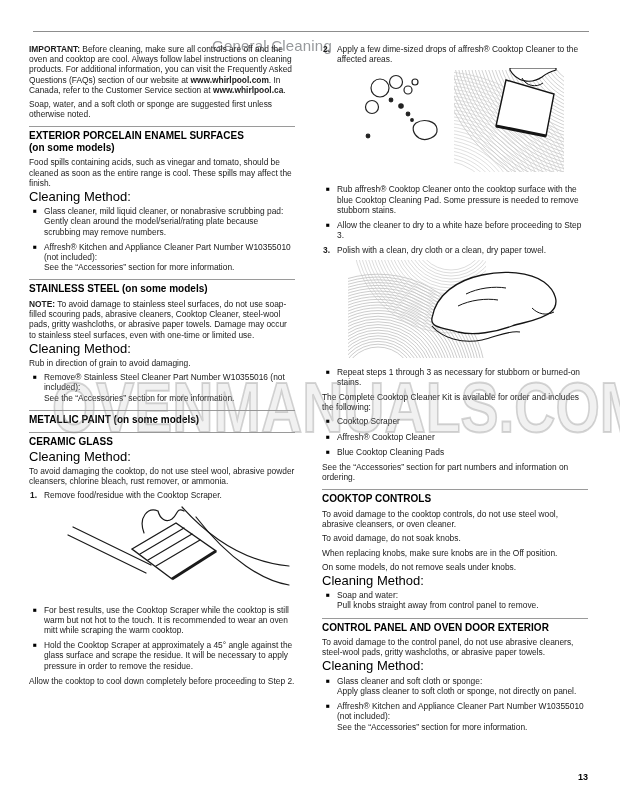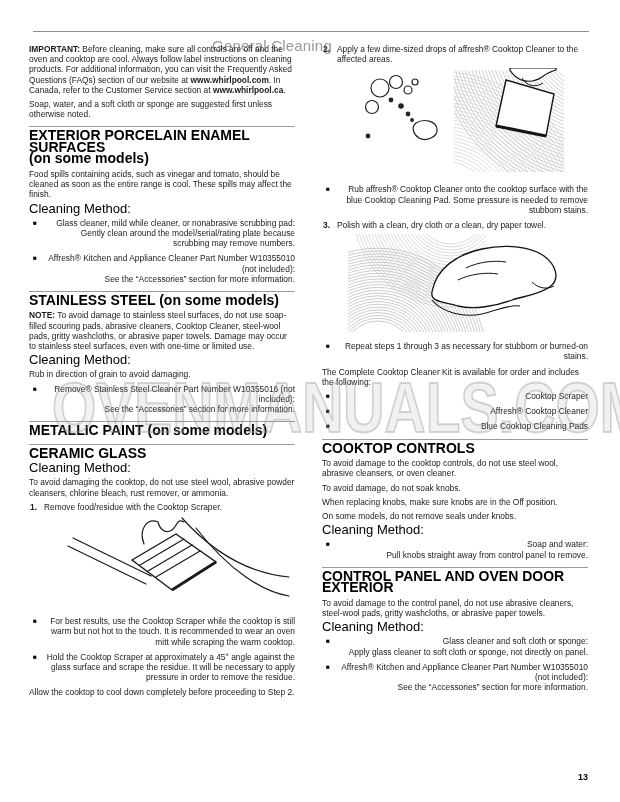--- a/index.html
+++ b/index.html
@@ -33,34 +33,34 @@
   .col {
     position: absolute; top: 44px; width: 266px;
     font-size: 8.4px; line-height: 10.2px;
     z-index: 2;
   }
   .col.left  { left: 29px; }
   .col.right { left: 322px; }
   .para { margin: 0 0 4px 0; white-space: pre-line; }
   .para.mb8 { }
   .heading {
-    font-weight: bold; font-size: 14px; line-height: 11.5px;
+    font-weight: bold; font-size: 10px; line-height: 11.5px;
     color: #000; margin: 3px 0 4px 0; white-space: pre-line;
   }
   .cm { font-weight: normal; font-size: 13px; margin: 1px 0 4px 0; color: #000; }
   .sect-rule {
     border: none; border-top: 1px solid #9a9a9a;
     margin: 7px 0 3px 0; width: 100%;
   }
   .bullet { display: flex; margin: 0 0 5px 0; }
   .bullet .marker {
     width: 15px; flex: none; box-sizing: border-box; padding-left: 4px;
     font-size: 6.5px; line-height: 10.2px; color: #000;
   }
-  .bullet .btext { flex: 1; white-space: pre-line; text-align: right; }
+  .bullet .btext { flex: 1; white-space: pre-line; }
   .step { display: flex; margin: 0 0 4px 0; }
   .step .num { width: 15px; flex: none; font-weight: bold; padding-left: 1px; box-sizing: border-box; }
   .step .stext { flex: 1; white-space: pre-line; }
   .img-box { margin: 4px 0 8px 0; }
   .img-box svg { display: block; }
   .img-scraper { margin-left: 33px; }
   .img-drops   { margin-left: 34px; margin-top: 2px; margin-bottom: 10px; }
   .img-polish  { margin-left: 26px; margin-top: 2px; margin-bottom: 9px; }
   .line { stroke: #1a1a1a; stroke-width: 1.2; fill: none; stroke-linecap: round; }
   .page-number {
@@ -80,21 +80,21 @@
   <p class="para"><b>IMPORTANT:</b><span> Before cleaning, make sure all controls are off and the oven and cooktop are cool. Always follow label instructions on cleaning products. For additional information, you can visit the Frequently Asked Questions (FAQs) section of our website at </span><b>www.whirlpool.com</b><span>. In Canada, refer to the Customer Service section at </span><b>www.whirlpool.ca</b><span>.</span></p>
   <p class="para mb8">Soap, water, and a soft cloth or sponge are suggested first unless otherwise noted.</p>
 
   <hr class="sect-rule">
   <h3 class="heading">EXTERIOR PORCELAIN ENAMEL SURFACES
 (on some models)</h3>
   <p class="para">Food spills containing acids, such as vinegar and tomato, should be cleaned as soon as the entire range is cool. These spills may affect the finish.</p>
   <p class="cm">Cleaning Method:</p>
   <div class="bullet">
     <span class="marker">■</span>
-    <span class="btext">Glass cleaner, mild while cleaner, or nonabrasive scrubbing pad:
+    <span class="btext">Glass cleaner, mild liquid cleaner, or nonabrasive scrubbing pad:
 Gently clean around the model/serial/rating plate because scrubbing may remove numbers.</span>
   </div>
   <div class="bullet">
     <span class="marker">■</span>
     <span class="btext">Affresh® Kitchen and Appliance Cleaner Part Number W10355010 (not included):
 See the “Accessories” section for more information.</span>
   </div>
 
   <hr class="sect-rule">
   <h3 class="heading">STAINLESS STEEL (on some models)</h3>
@@ -235,20 +235,24 @@
       <path d="M140,58 L190,68" stroke="#141414" stroke-width="3" fill="none"></path>
       <path d="M154,2 C160,13 174,17 186,9 C191,5 196,3 200,2 L200,0 L154,0 Z" fill="#ffffff" stroke="#141414" stroke-width="1.2"></path>
       <path d="M166,10 C170,18 180,20 187,15" stroke="#141414" stroke-width="1" fill="none"></path>
     </svg>
   </div>
 
   <div class="bullet">
     <span class="marker">■</span>
     <span class="btext">Rub affresh® Cooktop Cleaner onto the cooktop surface with the blue Cooktop Cleaning Pad. Some pressure is needed to remove stubborn stains.</span>
   </div>
+  <div class="bullet">
+    <span class="marker">■</span>
+    <span class="btext">Allow the cleaner to dry to a white haze before proceeding to Step 3.</span>
+  </div>
   <div class="step">
     <span class="num">3.</span>
     <span class="stext">Polish with a clean, dry cloth or a clean, dry paper towel.</span>
   </div>
 
   <div class="img-box img-polish">
     <svg width="218" height="98" viewBox="0 0 218 98">
       <svg x="0" y="0" width="138" height="98">
           <circle cx="30" cy="122" r="35" fill="none" stroke="#a9a9a9" stroke-width="0.6"></circle>
           <circle cx="30" cy="122" r="37.8" fill="none" stroke="#a9a9a9" stroke-width="0.6"></circle>
@@ -318,20 +322,21 @@
     <span class="btext">Cooktop Scraper</span>
   </div>
   <div class="bullet">
     <span class="marker">■</span>
     <span class="btext">Affresh® Cooktop Cleaner</span>
   </div>
   <div class="bullet">
     <span class="marker">■</span>
     <span class="btext">Blue Cooktop Cleaning Pads</span>
   </div>
+  <p class="para">See the “Accessories” section for part numbers and information on ordering.</p>
 
   <hr class="sect-rule">
   <h3 class="heading">COOKTOP CONTROLS</h3>
   <p class="para">To avoid damage to the cooktop controls, do not use steel wool, abrasive cleansers, or oven cleaner.</p>
   <p class="para">To avoid damage, do not soak knobs.</p>
   <p class="para">When replacing knobs, make sure knobs are in the Off position.</p>
   <p class="para">On some models, do not remove seals under knobs.</p>
   <p class="cm">Cleaning Method:</p>
   <div class="bullet">
     <span class="marker">■</span>

